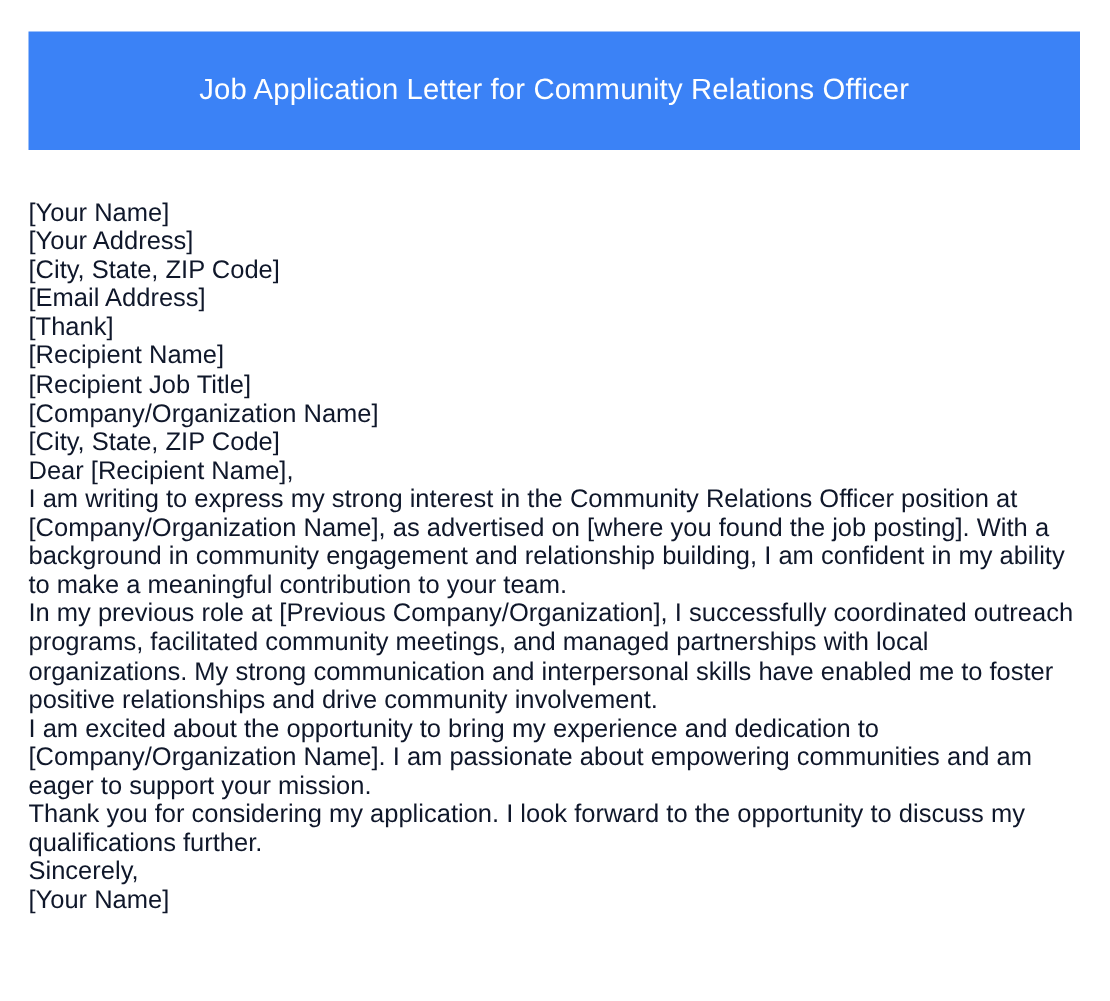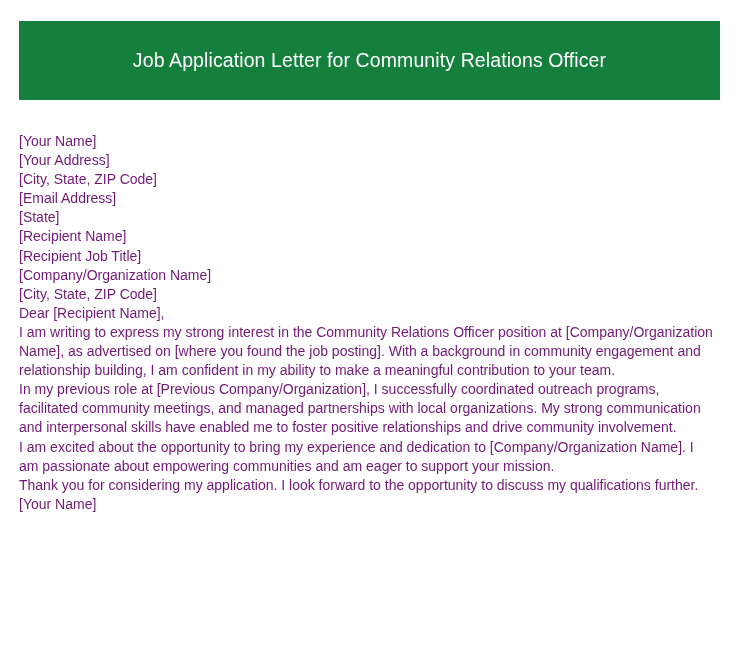--- a/index.html
+++ b/index.html
@@ -18,42 +18,42 @@
     width: 740px;
     height: 667px;
     background: #ffffff;
   }
   .header-band {
     position: absolute;
     left: 19px;
     top: 21px;
     width: 701px;
     height: 79px;
-    background: #15803d;
+    background: #3b82f6;
     display: flex;
     align-items: center;
     justify-content: center;
     box-sizing: border-box;
   }
   .header-title {
     color: #ffffff;
     font-size: 19.5px;
     font-weight: normal;
     letter-spacing: 0.1px;
     text-align: center;
     line-height: 1.2;
     white-space: nowrap;
   }
   .letter-body {
     position: absolute;
     left: 19px;
     top: 132px;
     width: 698px;
-    color: #701a75;
-    font-size: 14px;
+    color: #0f172a;
+    font-size: 17px;
     line-height: 19.1px;
   }
   .letter-line {
     margin: 0;
     white-space: normal;
   }
   .letter-line.nowrap {
     white-space: nowrap;
   }
 </style>
@@ -64,26 +64,27 @@
 
   <div class="header-band">
     <div class="header-title">Job Application Letter for Community Relations Officer</div>
   </div>
 
   <div class="letter-body">
     <p class="letter-line nowrap">[Your Name]</p>
     <p class="letter-line nowrap">[Your Address]</p>
     <p class="letter-line nowrap">[City, State, ZIP Code]</p>
     <p class="letter-line nowrap">[Email Address]</p>
-    <p class="letter-line nowrap">[State]</p>
+    <p class="letter-line nowrap">[Thank]</p>
     <p class="letter-line nowrap">[Recipient Name]</p>
     <p class="letter-line nowrap">[Recipient Job Title]</p>
     <p class="letter-line nowrap">[Company/Organization Name]</p>
     <p class="letter-line nowrap">[City, State, ZIP Code]</p>
     <p class="letter-line nowrap">Dear [Recipient Name],</p>
     <p class="letter-line">I am writing to express my strong interest in the Community Relations Officer position at [Company/Organization Name], as advertised on [where you found the job posting]. With a background in community engagement and relationship building, I am confident in my ability to make a meaningful contribution to your team.</p>
     <p class="letter-line">In my previous role at [Previous Company/Organization], I successfully coordinated outreach programs, facilitated community meetings, and managed partnerships with local organizations. My strong communication and interpersonal skills have enabled me to foster positive relationships and drive community involvement.</p>
     <p class="letter-line">I am excited about the opportunity to bring my experience and dedication to [Company/Organization Name]. I am passionate about empowering communities and am eager to support your mission.</p>
     <p class="letter-line">Thank you for considering my application. I look forward to the opportunity to discuss my qualifications further.</p>
+    <p class="letter-line nowrap">Sincerely,</p>
     <p class="letter-line nowrap">[Your Name]</p>
   </div>
 
 </div>
 
 </body></html>

